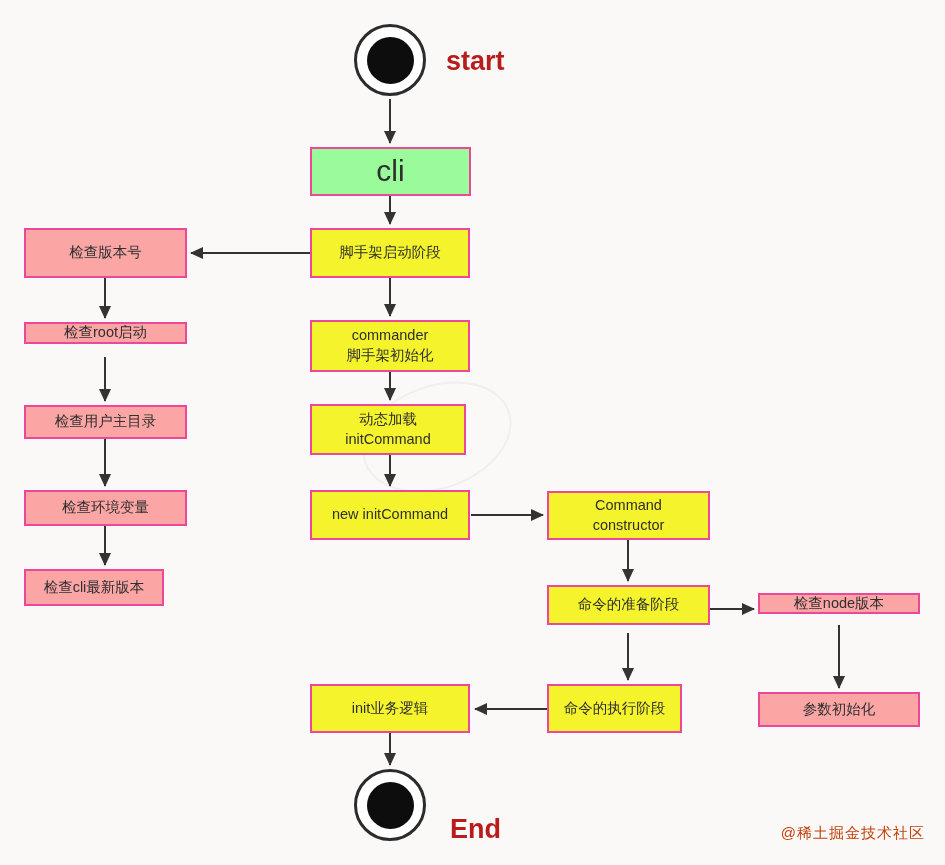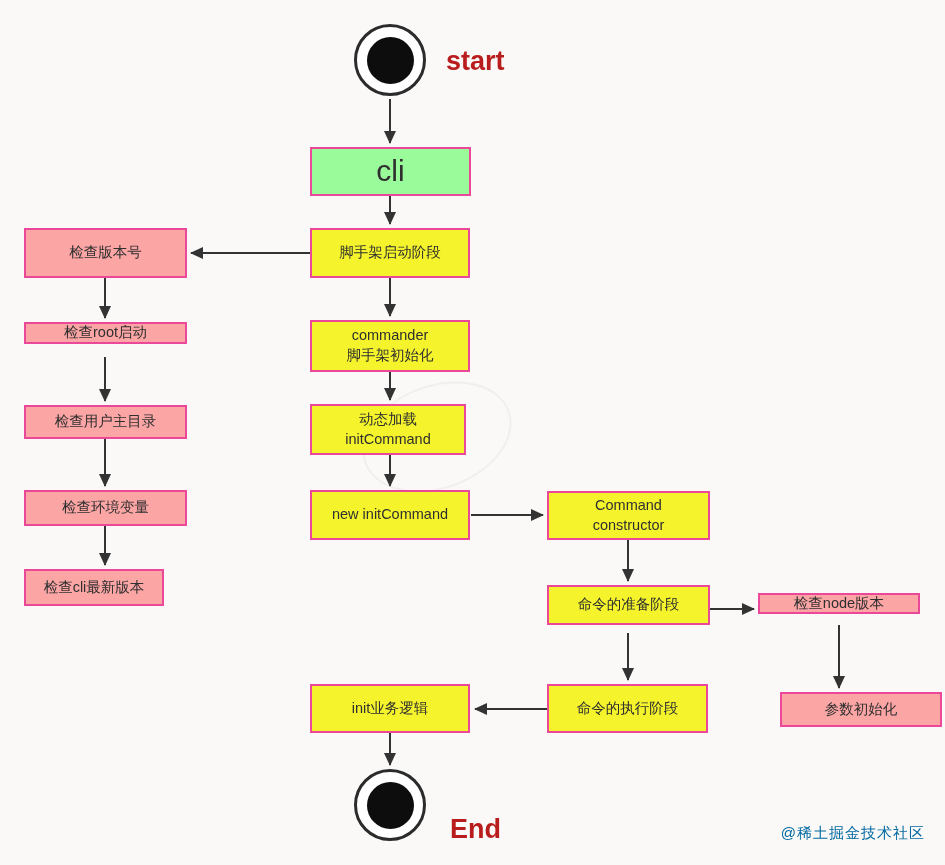--- a/index.html
+++ b/index.html
@@ -47,24 +47,24 @@
   #node-init-logic        { left: 310px; top: 684px; width: 160px; height: 49px; }
   
   #node-check-version     { left: 24px;  top: 228px; width: 163px; height: 50px; }
   #node-check-root        { left: 24px;  top: 322px; width: 163px; height: 22px; }
   #node-check-home        { left: 24px;  top: 405px; width: 163px; height: 34px; }
   #node-check-env         { left: 24px;  top: 490px; width: 163px; height: 36px; }
   #node-check-cli-latest  { left: 24px;  top: 569px; width: 140px; height: 37px; }
   
   #node-command-constructor { left: 547px; top: 491px; width: 163px; height: 49px; }
   #node-command-prepare     { left: 547px; top: 585px; width: 163px; height: 40px; }
-  #node-command-execute     { left: 547px; top: 684px; width: 161px; height: 49px; }
+  #node-command-execute     { left: 547px; top: 684px; width: 135px; height: 49px; }
   
   #node-check-node        { left: 758px; top: 593px; width: 162px; height: 21px; }
-  #node-param-init        { left: 780px; top: 692px; width: 162px; height: 35px; }
+  #node-param-init        { left: 758px; top: 692px; width: 162px; height: 35px; }
 
   .terminator {
     position: absolute;
     width: 72px;
     height: 72px;
     box-sizing: border-box;
     border: 3px solid #2b2b2b;
     border-radius: 50%;
     background: #ffffff;
     display: flex;
@@ -87,21 +87,21 @@
     color: #b91c1c;
   }
   #start-label { left: 446px; top: 46px; }
   #end-label   { left: 450px; top: 792px; margin-top: 22px; }
 
   #watermark {
     position: absolute;
     right: 20px;
     top: 824px;
     font-size: 15px;
-    color: #0369a1;
+    color: #c2410c;
     letter-spacing: 1px;
   }
   
   #faint-stamp {
     position: absolute;
     left: 360px;
     top: 385px;
     width: 150px;
     height: 100px;
     border-radius: 50%;

